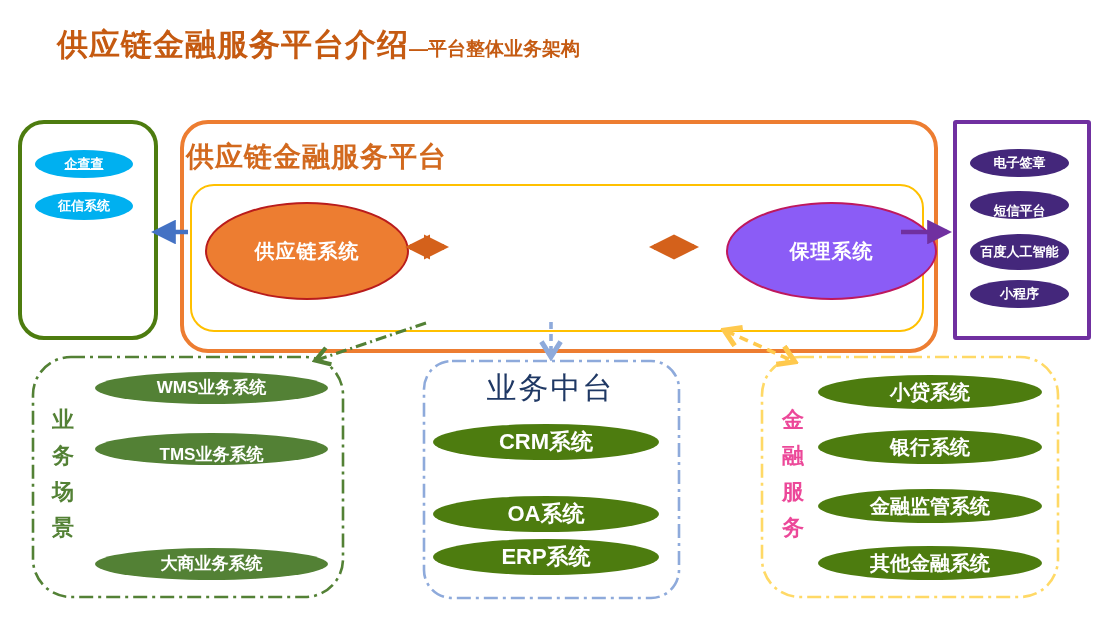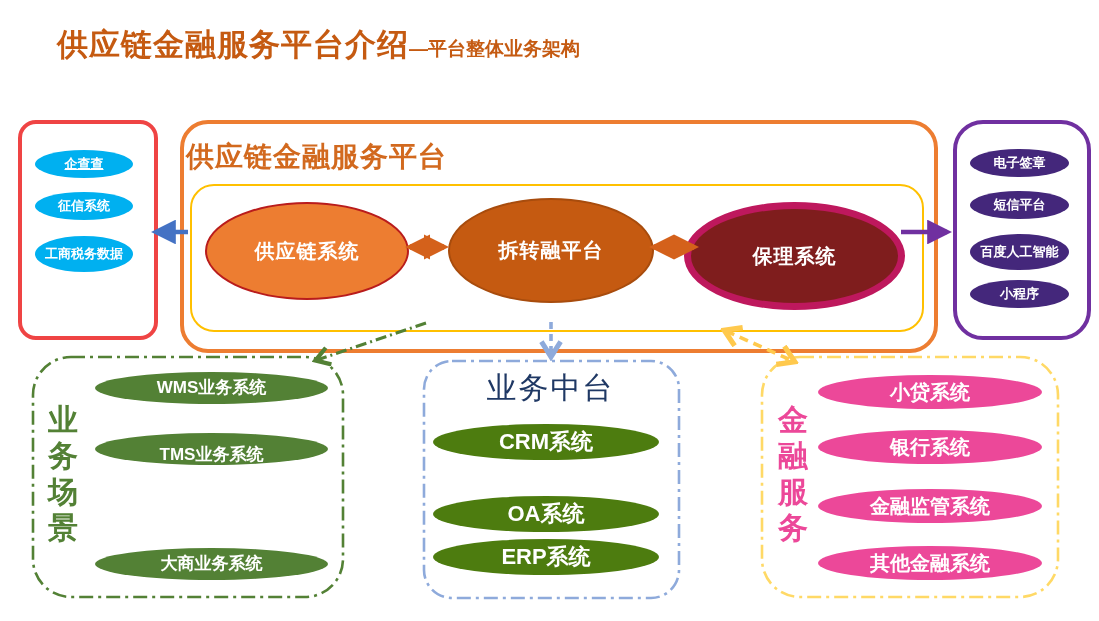--- a/index.html
+++ b/index.html
@@ -13,96 +13,90 @@
   .slide-title .sub{font-size:19px;font-weight:bold;color:#C55A11;}
 
   
   .oval{
     position:absolute;border-radius:50%;display:flex;align-items:center;justify-content:center;
     color:#fff;font-weight:bold;text-align:center;line-height:1.15;
   }
 
   
   .panel-external{position:absolute;left:18px;top:120px;width:132px;height:212px;
-    border:4px solid #ef4444;border-radius:18px;}
+    border:4px solid #4d7c0f;border-radius:26px;}
   .panel-external .oval{background:#00B0F0;font-size:13px;width:98px;left:13px;}
   .panel-external .oval.u span{text-decoration:underline;}
 
   
   .platform-box{position:absolute;left:180px;top:120px;width:750px;height:225px;
     border:4px solid #ED7D31;border-radius:28px;background:#fff;}
   .platform-title{position:absolute;left:186px;top:138px;font-size:28px;font-weight:bold;color:#D2691E;letter-spacing:1px;}
   .platform-inner{position:absolute;left:190px;top:184px;width:730px;height:144px;
     border:2px solid #FFC000;border-radius:24px;}
   .sys-oval{font-size:20px;letter-spacing:1px;}
   .sys-1{left:205px;top:202px;width:200px;height:94px;background:#ED7D31;border:2px solid #b91c1c;}
   .sys-2{left:448px;top:198px;width:202px;height:101px;background:#C55A11;border:2px solid #A84C0D;}
-  .sys-3{left:684px;top:202px;width:207px;height:94px;background:#7f1d1d;border:7px solid #be185d;}
+  .sys-3{left:726px;top:202px;width:207px;height:94px;background:#8b5cf6;border:2px solid #be185d;}
 
   
   .panel-services{position:absolute;left:953px;top:120px;width:130px;height:212px;
-    border:4px solid #7030A0;border-radius:30px;}
+    border:4px solid #7030A0;border-radius:3px;}
   .panel-services .oval{background:#44277B;font-size:13px;width:99px;left:13px;}
 
   
   .scenario-label,.finance-label{
-    position:absolute;width:36px;font-size:30px;font-weight:bold;line-height:36px;
+    position:absolute;width:36px;font-size:22px;font-weight:bold;line-height:36px;
     word-break:break-all;text-align:center;
   }
   .scenario-label{left:45px;top:402px;color:#538135;}
   .finance-label{left:775px;top:402px;color:#ec4899;}
   .middle-title{position:absolute;left:423px;top:368px;width:255px;text-align:center;
     font-size:30px;font-weight:500;color:#1F3864;letter-spacing:2px;}
 
   .scen-oval{left:95px;width:233px;height:32px;background:#538135;font-size:17px;}
   .mid-oval{left:433px;width:226px;height:36px;background:#4d7c0f;font-size:22px;}
-  .fin-oval{left:818px;width:224px;height:34px;background:#ec4899;font-size:20px;}
+  .fin-oval{left:818px;width:224px;height:34px;background:#4d7c0f;font-size:20px;}
 
   
   .overlay{position:absolute;left:0;top:0;width:1099px;height:621px;pointer-events:none;}
 </style>
 </head>
 <body>
 
 <div class="canvas">
 
   <div class="slide-title">
     <span class="main">供应链金融服务平台介绍</span><span class="sub">—平台整体业务架构</span>
   </div>
 
   <div class="panel-external">
     <div class="oval u" style="top:26px;height:28px;">
         <span>企查查</span>
       </div>
     <div class="oval" style="top:68px;height:28px;">
         <span>征信系统</span>
       </div>
-    <div class="oval" style="top:112px;height:36px;">
-        <span>工商税务数据</span>
-      </div>
   </div>
 
   <div class="platform-box"></div>
   <div class="platform-title">供应链金融服务平台</div>
   <div class="platform-inner"></div>
   <div class="oval sys-oval sys-1">
       <span>供应链系统</span>
-    </div>
-  <div class="oval sys-oval sys-2">
-      <span>拆转融平台</span>
     </div>
   <div class="oval sys-oval sys-3">
       <span>保理系统</span>
     </div>
 
   <div class="panel-services">
     <div class="oval" style="top:25px;height:28px;">
         <span>电子签章</span>
       </div>
-    <div class="oval" style="top:67px;height:28px;">
+    <div class="oval" style="top:67px;height:28px;align-items:flex-end;">
         <span>短信平台</span>
       </div>
     <div class="oval" style="top:110px;height:36px;">
         <span>百度人工智能</span>
       </div>
     <div class="oval" style="top:156px;height:28px;">
         <span>小程序</span>
       </div>
   </div>
 

